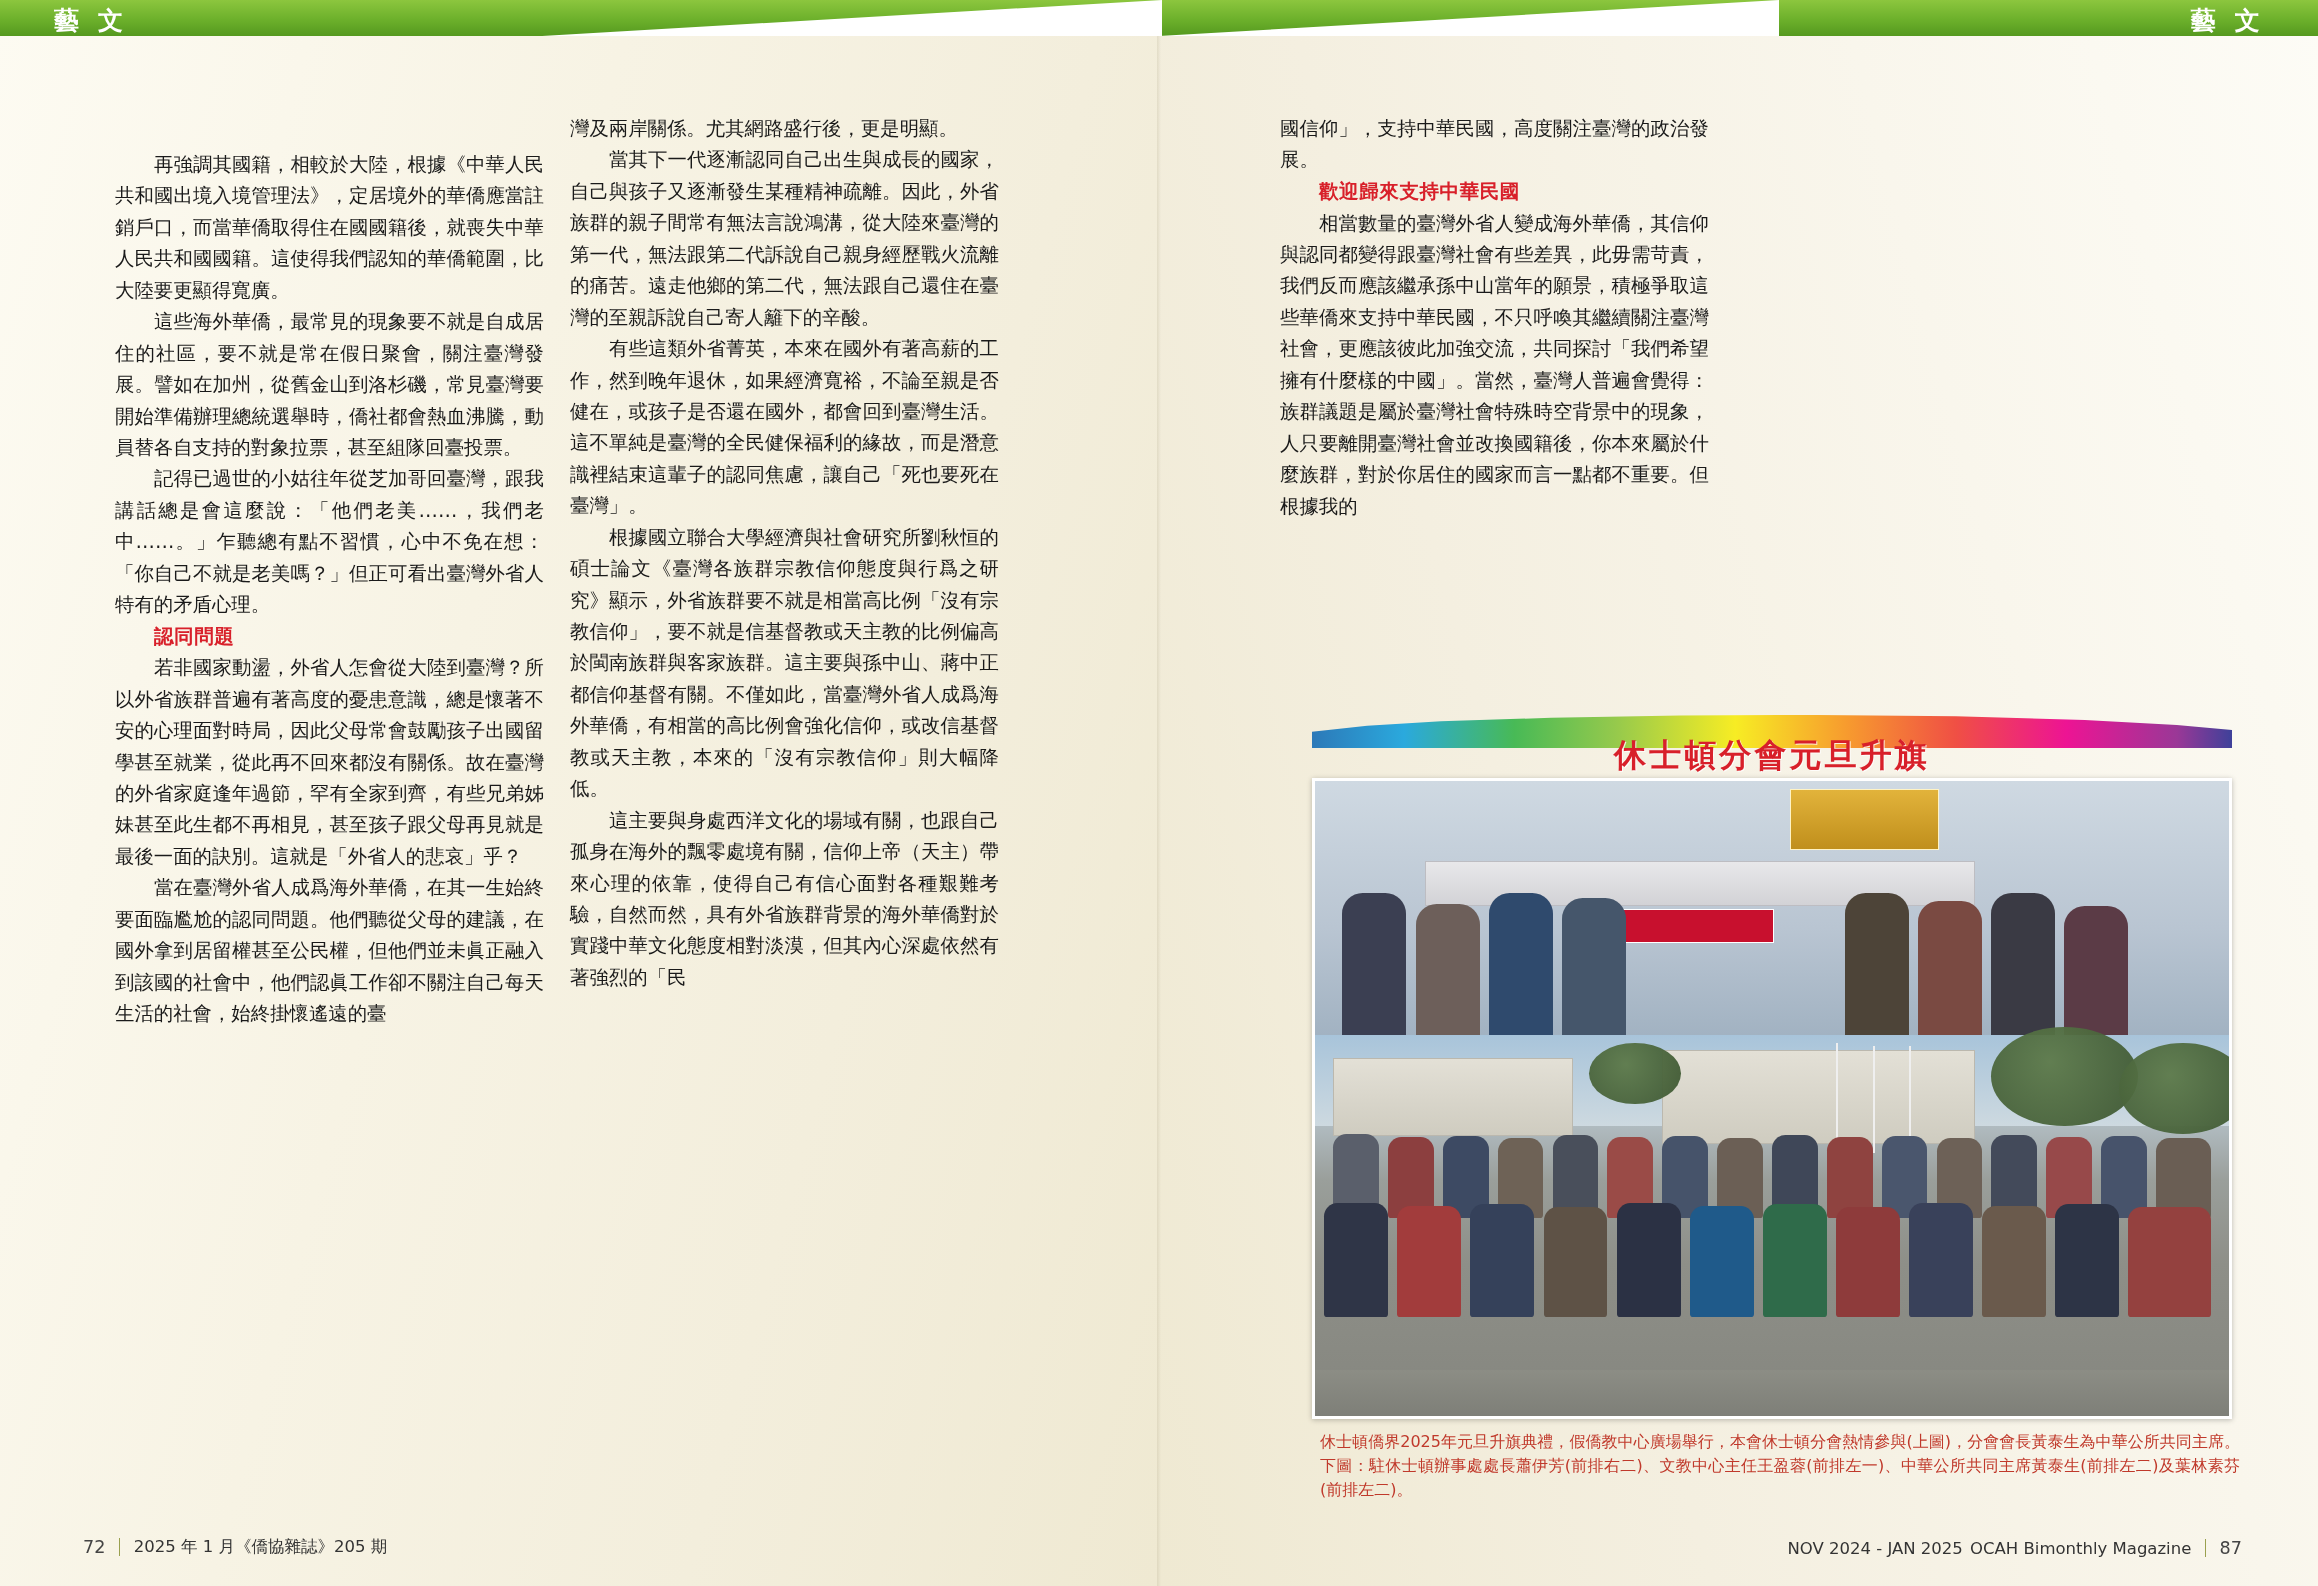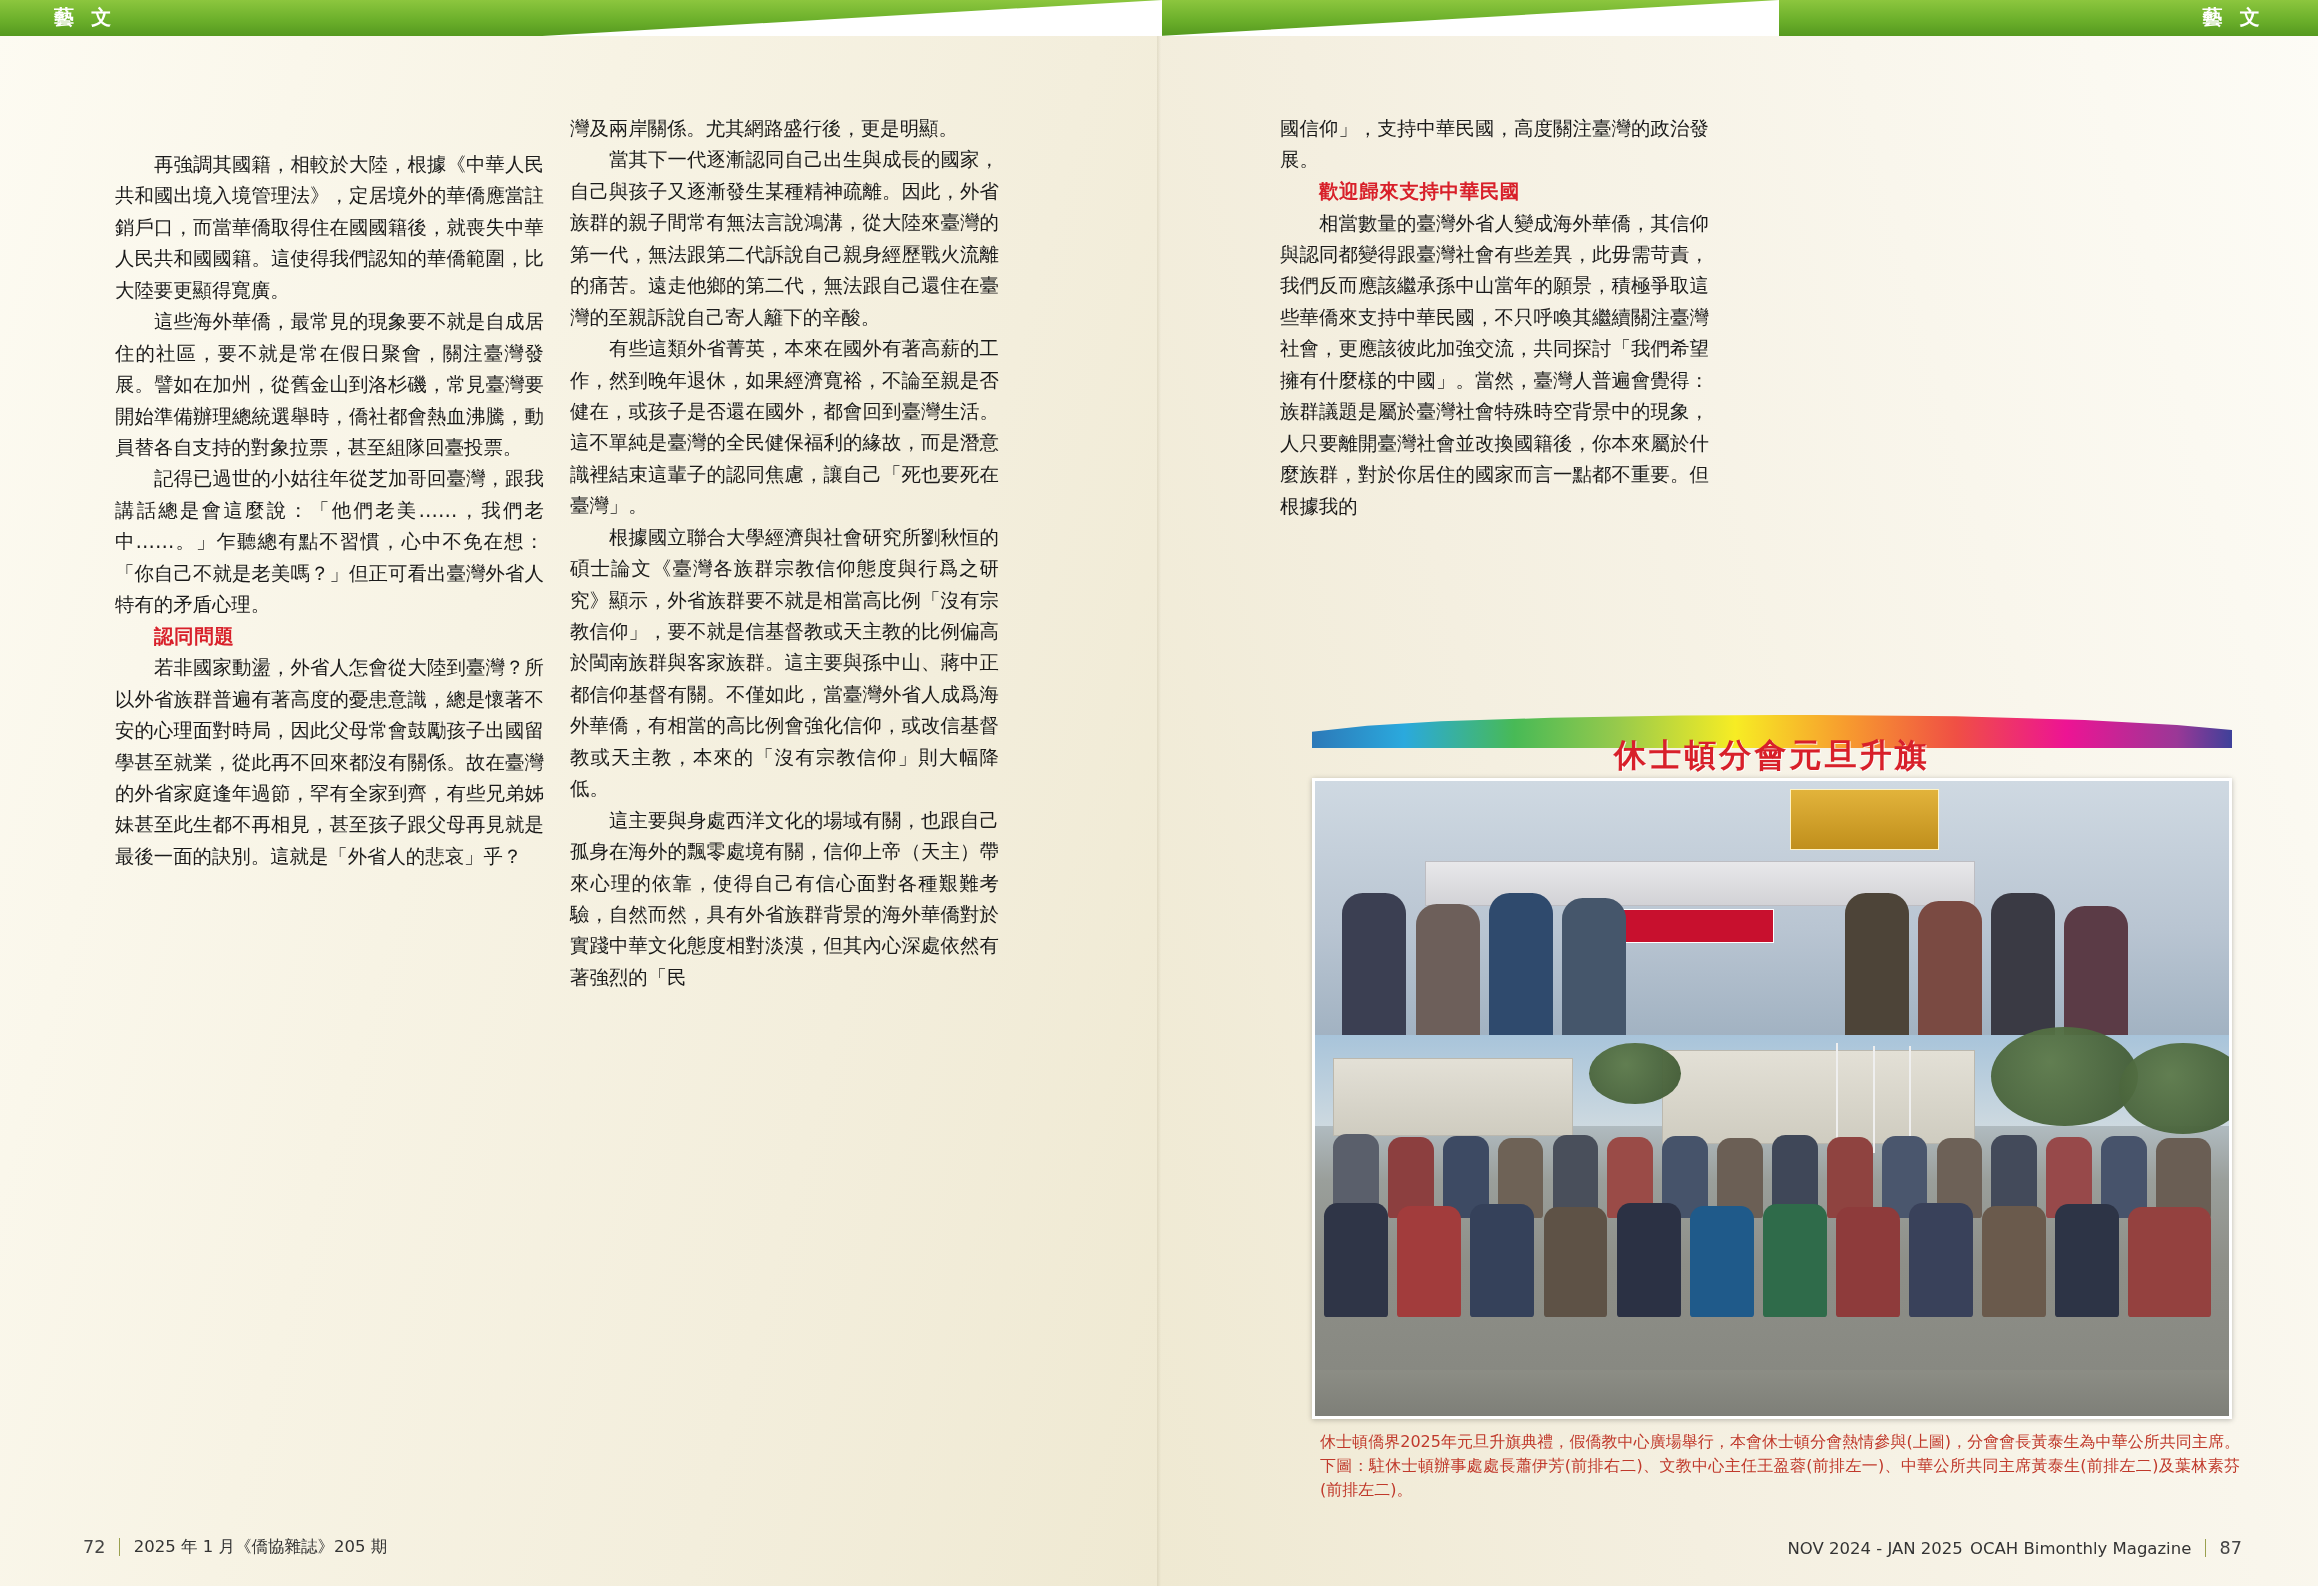--- a/index.html
+++ b/index.html
@@ -65,21 +65,21 @@
     position: absolute;
     top: 0; left: 1159px;
     width: 620px; height: 36px;
     background: #ffffff;
     clip-path: polygon(0 0, 0 100%, 100% 100%);
     transform: scaleX(-1);
   }
   .band-label {
     position: absolute;
     top: 4.1px;
-    font-size: 20px;
+    font-size: 25px;
     letter-spacing: 5.2px;
     color: #ffffff;
     font-family: "DejaVu Sans", "Liberation Sans", sans-serif;
     font-weight: bold;
   }
   .band-label.left { left: 54px; }
   .band-label.right { right: 54px; }
 
   
   .col {
@@ -291,20 +291,21 @@
     <div class="band-label left">藝 文</div>
     <div class="band-label right">藝 文</div>
   </div>
 
   <div class="col" id="col1">
       <p class="">再強調其國籍，相較於大陸，根據《中華人民共和國出境入境管理法》，定居境外的華僑應當註銷戶口，而當華僑取得住在國國籍後，就喪失中華人民共和國國籍。這使得我們認知的華僑範圍，比大陸要更顯得寬廣。</p>
       <p class="">這些海外華僑，最常見的現象要不就是自成居住的社區，要不就是常在假日聚會，關注臺灣發展。譬如在加州，從舊金山到洛杉磯，常見臺灣要開始準備辦理總統選舉時，僑社都會熱血沸騰，動員替各自支持的對象拉票，甚至組隊回臺投票。</p>
       <p class="">記得已過世的小姑往年從芝加哥回臺灣，跟我講話總是會這麼說：「他們老美……，我們老中……。」乍聽總有點不習慣，心中不免在想：「你自己不就是老美嗎？」但正可看出臺灣外省人特有的矛盾心理。</p>
       <p class="subhead">認同問題</p>
       <p class="">若非國家動盪，外省人怎會從大陸到臺灣？所以外省族群普遍有著高度的憂患意識，總是懷著不安的心理面對時局，因此父母常會鼓勵孩子出國留學甚至就業，從此再不回來都沒有關係。故在臺灣的外省家庭逢年過節，罕有全家到齊，有些兄弟姊妹甚至此生都不再相見，甚至孩子跟父母再見就是最後一面的訣別。這就是「外省人的悲哀」乎？</p>
+      <p class="">當在臺灣外省人成爲海外華僑，在其一生始終要面臨尷尬的認同問題。他們聽從父母的建議，在國外拿到居留權甚至公民權，但他們並未眞正融入到該國的社會中，他們認眞工作卻不關注自己每天生活的社會，始終掛懷遙遠的臺</p>
     </div>
   <div class="col" id="col2">
       <p class="noindent">灣及兩岸關係。尤其網路盛行後，更是明顯。</p>
       <p class="">當其下一代逐漸認同自己出生與成長的國家，自己與孩子又逐漸發生某種精神疏離。因此，外省族群的親子間常有無法言說鴻溝，從大陸來臺灣的第一代，無法跟第二代訴說自己親身經歷戰火流離的痛苦。遠走他鄉的第二代，無法跟自己還住在臺灣的至親訴說自己寄人籬下的辛酸。</p>
       <p class="">有些這類外省菁英，本來在國外有著高薪的工作，然到晚年退休，如果經濟寬裕，不論至親是否健在，或孩子是否還在國外，都會回到臺灣生活。這不單純是臺灣的全民健保福利的緣故，而是潛意識裡結束這輩子的認同焦慮，讓自己「死也要死在臺灣」。</p>
       <p class="">根據國立聯合大學經濟與社會研究所劉秋恒的碩士論文《臺灣各族群宗教信仰態度與行爲之研究》顯示，外省族群要不就是相當高比例「沒有宗教信仰」，要不就是信基督教或天主教的比例偏高於閩南族群與客家族群。這主要與孫中山、蔣中正都信仰基督有關。不僅如此，當臺灣外省人成爲海外華僑，有相當的高比例會強化信仰，或改信基督教或天主教，本來的「沒有宗教信仰」則大幅降低。</p>
       <p class="">這主要與身處西洋文化的場域有關，也跟自己孤身在海外的飄零處境有關，信仰上帝（天主）帶來心理的依靠，使得自己有信心面對各種艱難考驗，自然而然，具有外省族群背景的海外華僑對於實踐中華文化態度相對淡漠，但其內心深處依然有著強烈的「民</p>
     </div>
   <div class="col" id="col3">
       <p class="noindent">國信仰」，支持中華民國，高度關注臺灣的政治發展。</p>

